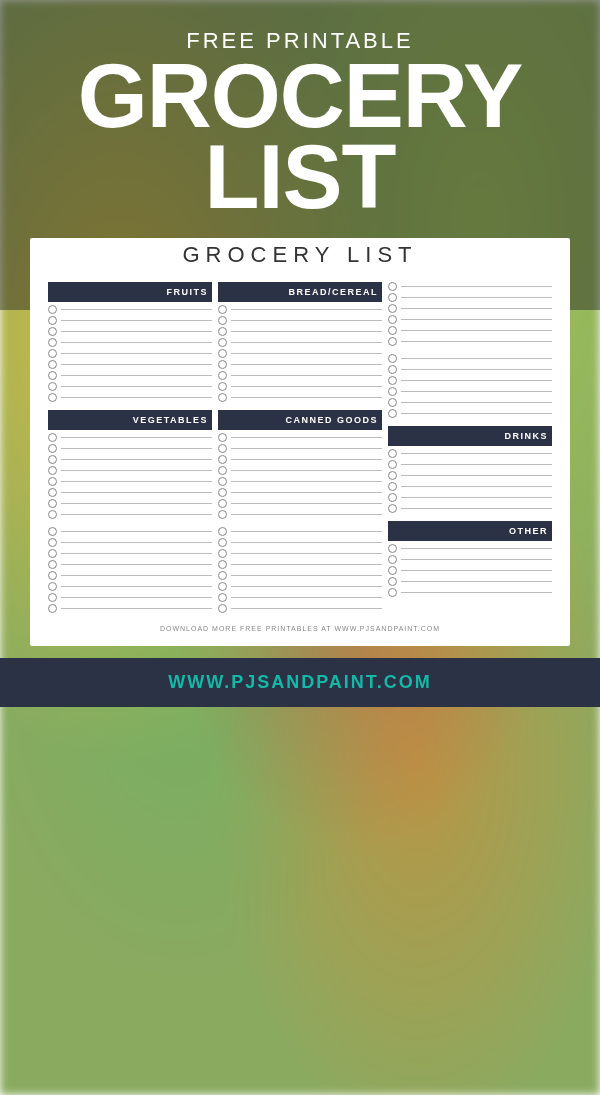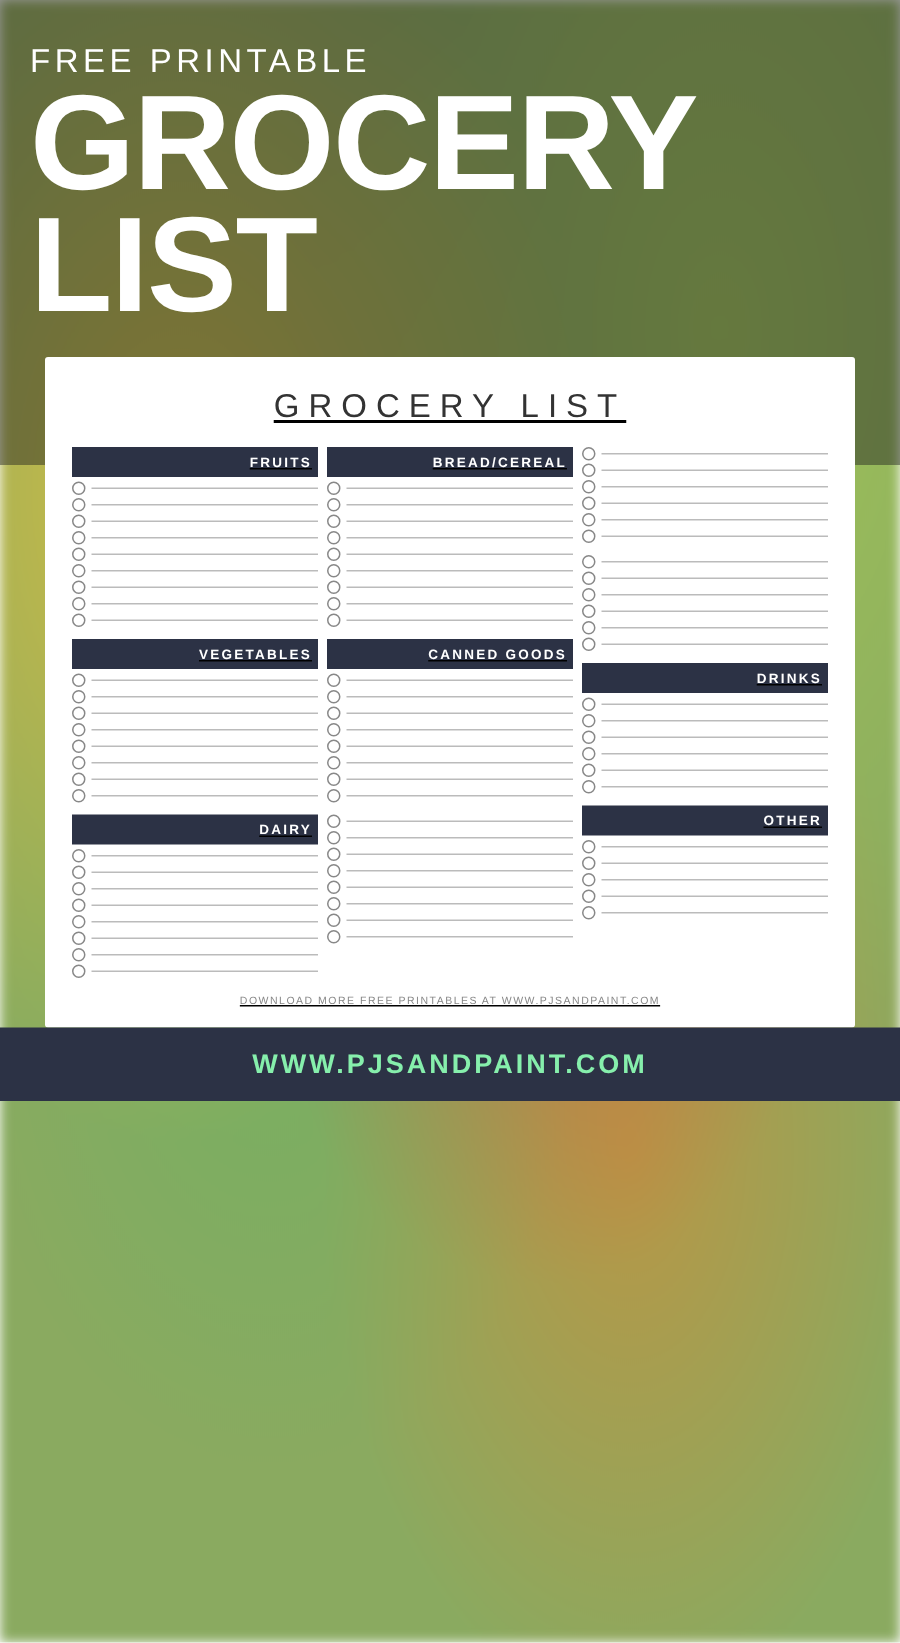--- a/index.html
+++ b/index.html
@@ -32,21 +32,21 @@
       top: 0; left: 0;
       width: 100%;
       height: 310px;
       background: rgba(30,30,30,0.45);
     }
 
     
     .header {
       position: relative;
       z-index: 2;
-      text-align: left;
+      text-align: center;
       padding: 28px 20px 20px;
       color: white;
     }
 
     .header-subtitle {
       font-size: 22px;
       font-weight: 400;
       letter-spacing: 3px;
       text-transform: uppercase;
       margin-bottom: 2px;
@@ -59,23 +59,22 @@
       line-height: 0.9;
       letter-spacing: -1px;
     }
 
     
     .card {
       position: relative;
       z-index: 2;
       background: #fff;
       margin: 0 30px;
-      padding: 20px 18px 14px;
+      padding: 4px 18px 14px;
       border-radius: 2px;
-      text-decoration: underline;
     }
 
     .card-title {
       text-align: center;
       font-size: 22px;
       font-weight: 300;
       letter-spacing: 6px;
       text-transform: uppercase;
       color: #333;
       margin-bottom: 14px;
@@ -133,27 +132,27 @@
       letter-spacing: 1px;
       margin-top: 10px;
       text-transform: uppercase;
     }
 
     
     .bottom-bar {
       position: relative;
       z-index: 2;
       background: #2c3245;
-      color: #86efac;
+      color: #14b8a6;
       text-align: center;
       font-size: 18px;
       font-weight: 700;
       letter-spacing: 2px;
       padding: 14px 10px;
-      margin-top: 0;
+      margin-top: 12px;
     }
   </style>
 </head>
 <body>
 
 <div class="bg"></div>
 <div class="overlay-dark"></div>
 
 <div class="header">
   <div class="header-subtitle">Free Printable</div>
@@ -239,21 +238,20 @@
           <span class="circle"></span>
           <span class="line"></span>
         </div>
       <div class="line-item">
           <span class="circle"></span>
           <span class="line"></span>
         </div>
 
       <div class="spacer"></div>
 
-      <div class="section-header">DAIRY</div>
       <div class="line-item">
           <span class="circle"></span>
           <span class="line"></span>
         </div>
       <div class="line-item">
           <span class="circle"></span>
           <span class="line"></span>
         </div>
       <div class="line-item">
           <span class="circle"></span>

